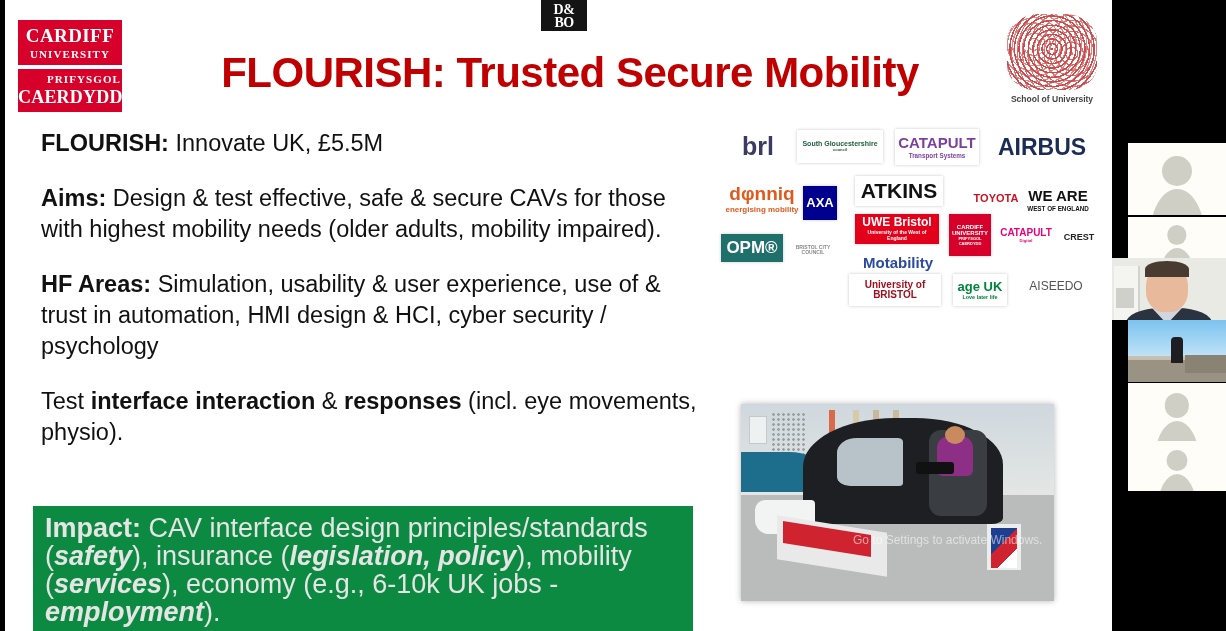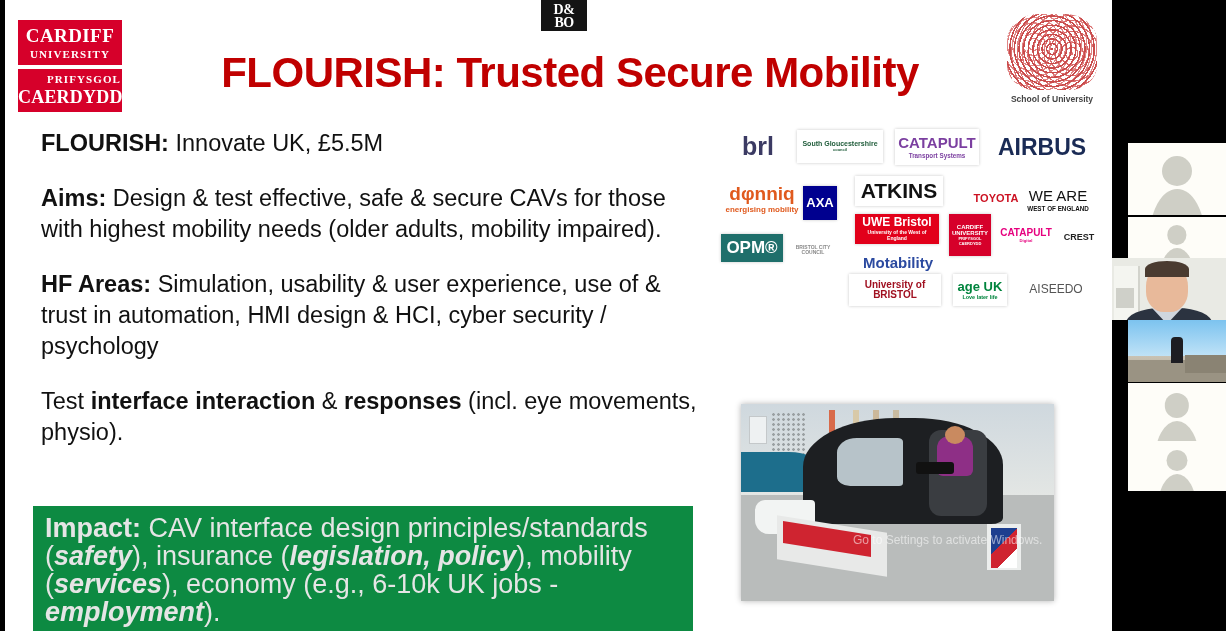--- a/index.html
+++ b/index.html
@@ -151,21 +151,21 @@
         <div class="lg lgw" style="left: 90px; top: 60px; width: 34px; height: 34px; flex-direction: column; background: rgb(0, 0, 143);">
           <div style="color: rgb(255, 255, 255); font-size: 13px; font-weight: 800; line-height: 1.05; padding: 0px 2px; text-align: right;">AXA</div>
         </div>
         <div class="lg lgw" style="left: 142px; top: 50px; width: 88px; height: 30px; flex-direction: column;">
           <div style="color: rgb(17, 17, 17); font-size: 21px; font-weight: 800; line-height: 1.05; padding: 0px 2px;">ATKINS</div>
         </div>
         <div class="lg" style="left: 252px; top: 56px; width: 62px; height: 34px; flex-direction: column;">
           <div style="color: rgb(204, 17, 34); font-size: 11px; font-weight: 800; line-height: 1.05; padding: 0px 2px;">TOYOTA</div>
         </div>
         <div class="lg" style="left: 302px; top: 56px; width: 86px; height: 36px; flex-direction: column;">
-          <div style="color: rgb(17, 17, 17); font-size: 15px; font-weight: 400; line-height: 1.05; padding: 0px 2px;">WE ARE</div>
+          <div style="color: rgb(17, 17, 17); font-size: 15px; font-weight: 700; line-height: 1.05; padding: 0px 2px;">WE ARE</div>
           <div style="color: rgb(17, 17, 17); font-size: 6.3px; font-weight: 600; line-height: 1.15; padding: 1px 2px 0px;">WEST OF ENGLAND</div>
         </div>
         <div class="lg lgw" style="left: 142px; top: 88px; width: 84px; height: 30px; flex-direction: column; background: rgb(226, 0, 26);">
           <div style="color: rgb(255, 255, 255); font-size: 12px; font-weight: 800; line-height: 1.05; padding: 0px 2px;">UWE Bristol</div>
           <div style="color: rgb(255, 255, 255); font-size: 5.04px; font-weight: 600; line-height: 1.15; padding: 1px 2px 0px;">University of the West of England</div>
         </div>
         <div class="lg lgw" style="left: 236px; top: 88px; width: 42px; height: 42px; flex-direction: column; background: rgb(214, 0, 42);">
           <div style="color: rgb(255, 255, 255); font-size: 6px; font-weight: 700; line-height: 1.05; padding: 0px 2px;">CARDIFF UNIVERSITY</div>
           <div style="color: rgb(255, 255, 255); font-size: 4px; font-weight: 600; line-height: 1.15; padding: 1px 2px 0px;">PRIFYSGOL CAERDYDD</div>
         </div>
@@ -185,21 +185,21 @@
         <div class="lg" style="left: 140px; top: 124px; width: 90px; height: 26px; flex-direction: column;">
           <div style="color: rgb(43, 74, 160); font-size: 15px; font-weight: 600; line-height: 1.05; padding: 0px 2px;">Motability</div>
         </div>
         <div class="lg lgw" style="left: 136px; top: 148px; width: 92px; height: 32px; flex-direction: column;">
           <div style="color: rgb(160, 16, 32); font-size: 10px; font-weight: 700; line-height: 1.05; padding: 0px 2px;">University of BRISTOL</div>
         </div>
         <div class="lg lgw" style="left: 240px; top: 148px; width: 54px; height: 32px; flex-direction: column;">
           <div style="color: rgb(0, 132, 61); font-size: 13px; font-weight: 800; line-height: 1.05; padding: 0px 2px;">age UK</div>
           <div style="color: rgb(0, 132, 61); font-size: 5.46px; font-weight: 600; line-height: 1.15; padding: 1px 2px 0px;">Love later life</div>
         </div>
-        <div class="lg" style="left: 302px; top: 150px; width: 82px; height: 26px; flex-direction: column;">
+        <div class="lg" style="left: 302px; top: 141px; width: 82px; height: 26px; flex-direction: column; justify-content: flex-end;">
           <div style="color: rgb(85, 85, 85); font-size: 12px; font-weight: 500; line-height: 1.05; padding: 0px 2px;">AISEEDO</div>
         </div>
       </div>
 
     <div id="photo">
       <div class="ph" style="left:0;top:0;width:100%;height:46%;background:linear-gradient(#cfd8de,#e3e6e4);"></div>
       <div class="ph" style="left:0;top:46%;width:100%;height:54%;background:#b9bcbb;"></div>
       <div class="ph" style="left:8px;top:12px;width:16px;height:26px;background:#eef1f2;border:1px solid #c4c8ca;"></div>
       <div class="ph" style="left:30px;top:8px;width:34px;height:42px;background:radial-gradient(circle,#9aa0a2 1px,transparent 1.6px) 0 0/5px 5px;"></div>
       <div class="ph" style="left:88px;top:6px;width:6px;height:44px;background:#d86a4a;"></div>

